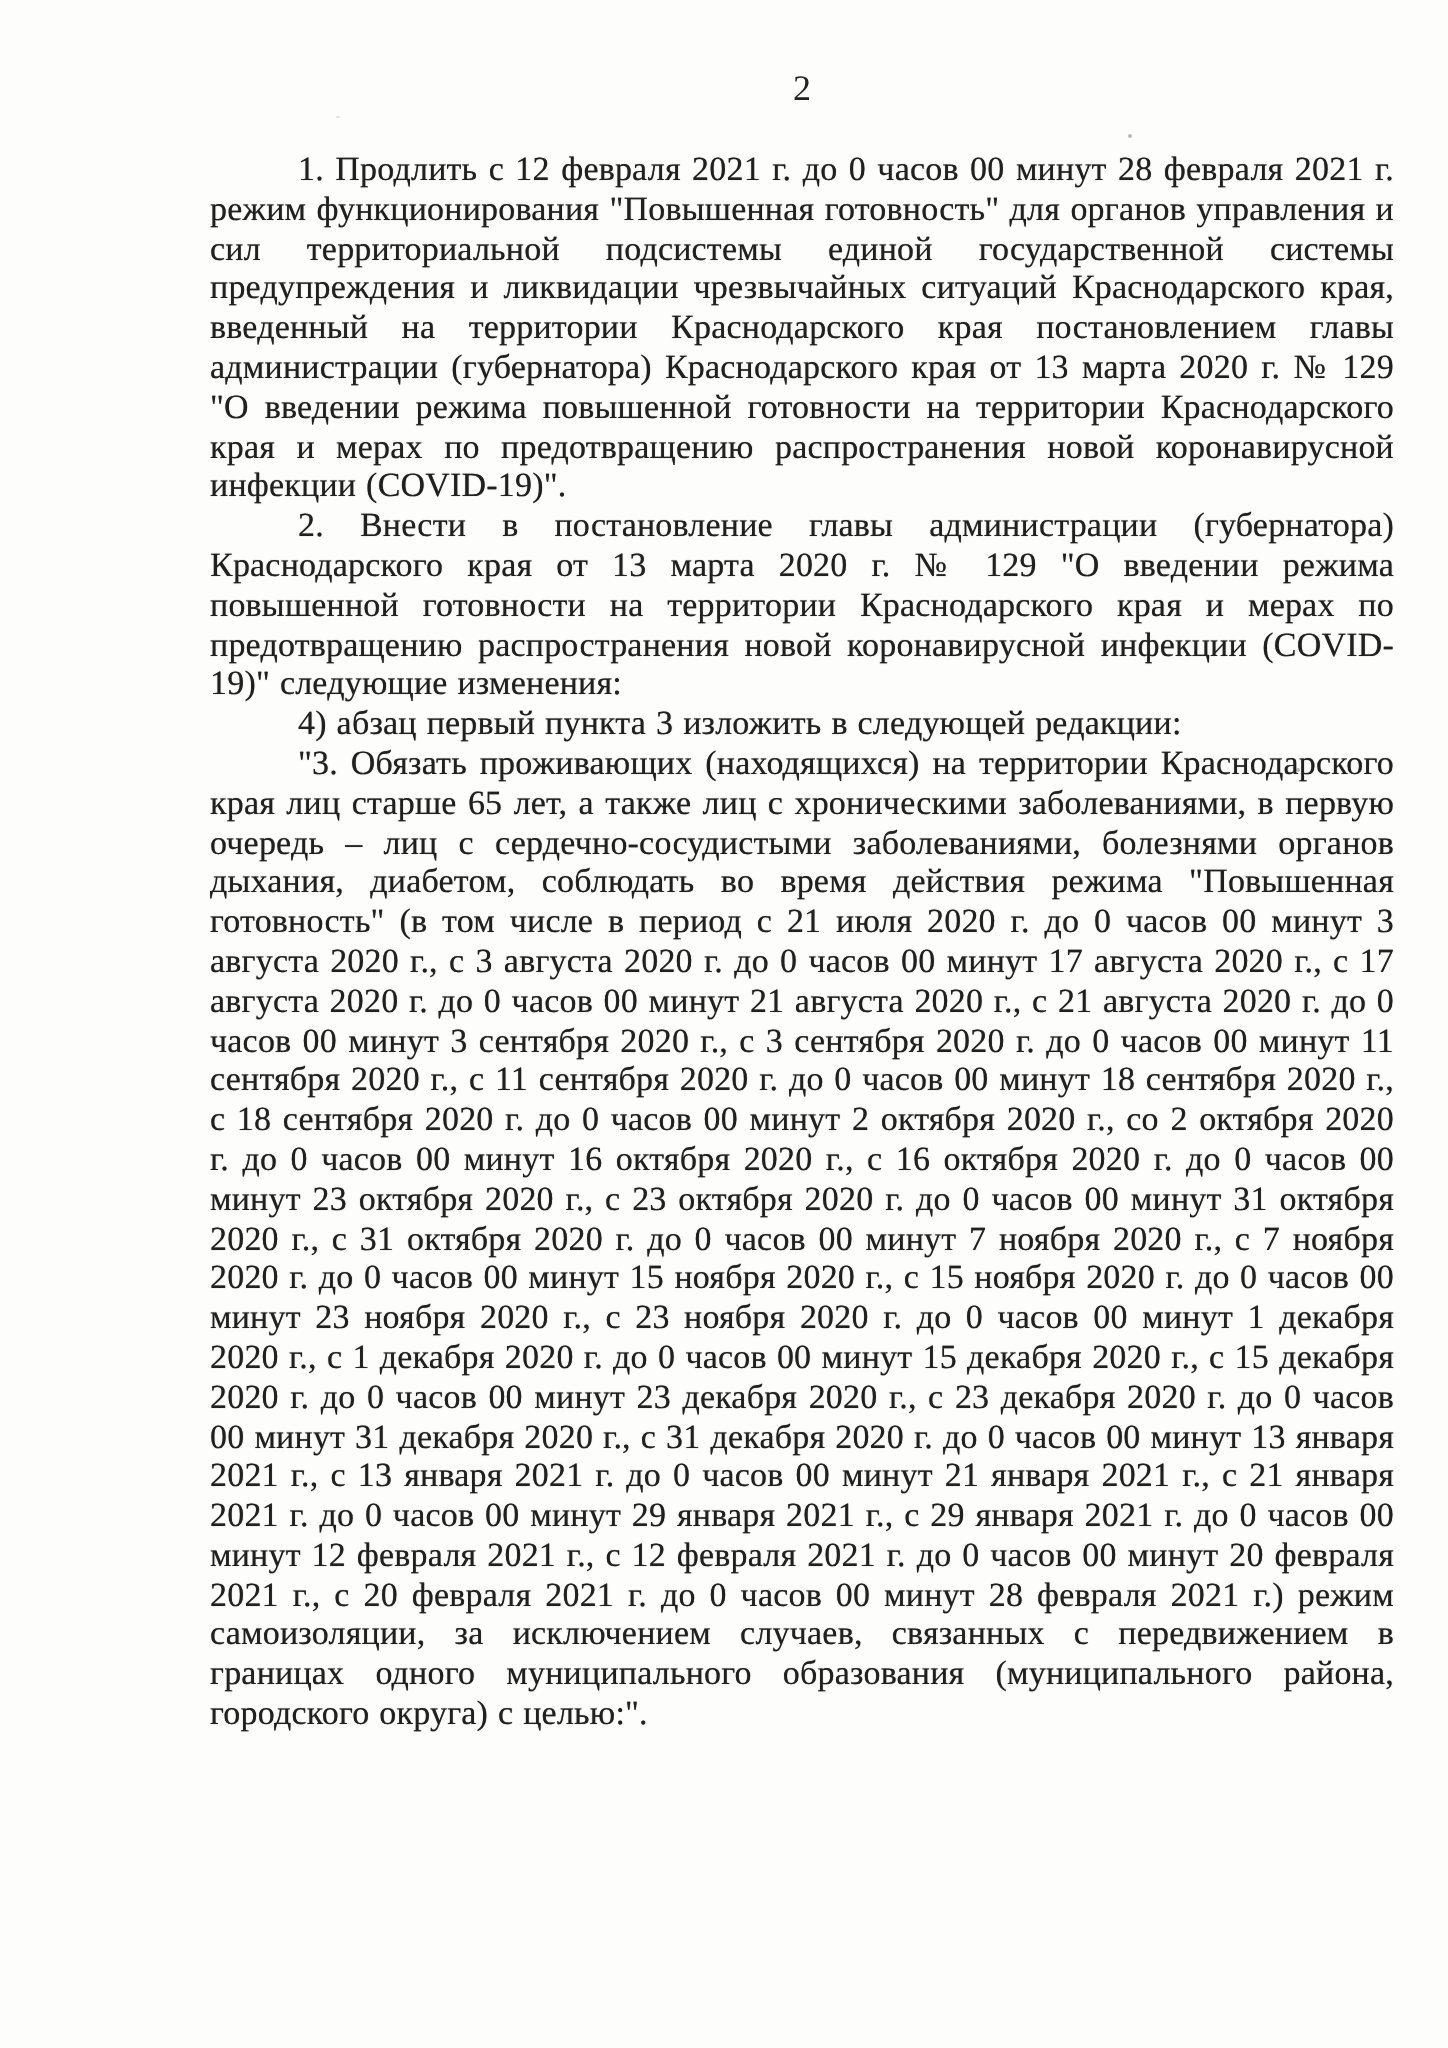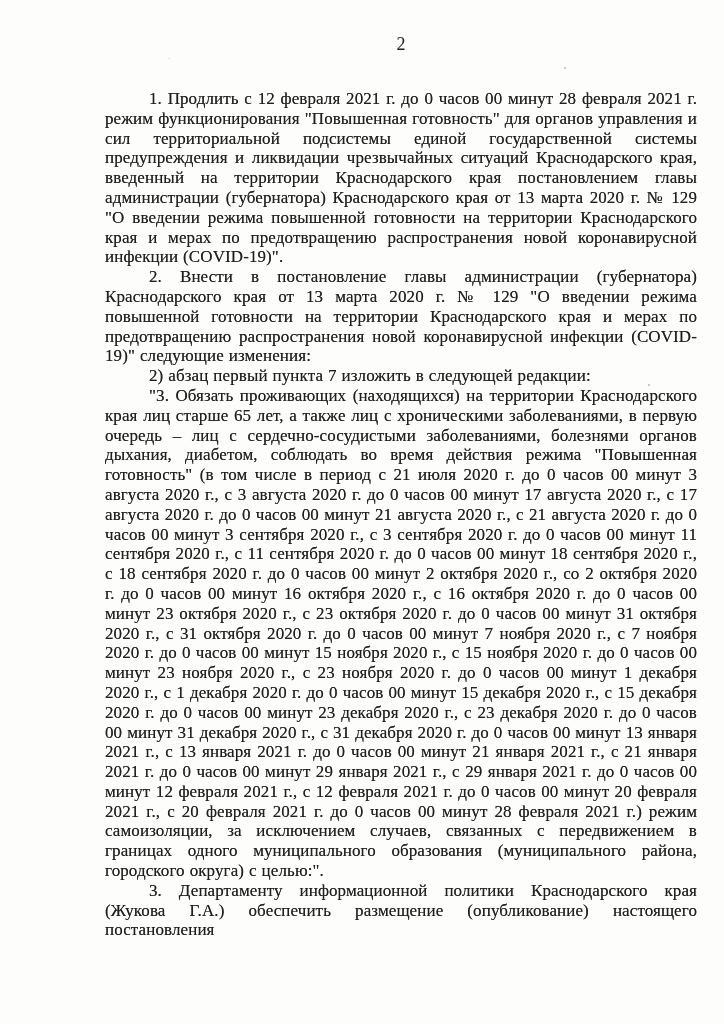--- a/index.html
+++ b/index.html
@@ -22,21 +22,21 @@
     top: 34px;
     left: 105px;
     width: 592px;
     text-align: center;
     font-size: 18px;
     line-height: 20px;
     color: #222;
   }
   .content {
     position: absolute;
-    top: 89px;
+    top: 75px;
     left: 105px;
     width: 592px;
     font-size: 17px;
     line-height: 19.8px;
     text-align: justify;
     text-justify: inter-word;
     letter-spacing: 0.1px;
     word-spacing: 0.6px;
     color: #202020;
     text-shadow: 0 0 0.45px rgba(25,25,25,0.65);
@@ -58,21 +58,20 @@
 </style>
 </head>
 <body>
 
 <div class="page">
   <div class="page-number">2</div>
 
   <div class="content">
     <p class="para">1. Продлить с 12 февраля 2021 г. до 0 часов 00 минут 28 февраля 2021 г. режим функционирования "Повышенная готовность" для органов управления и сил территориальной подсистемы единой государственной системы предупреждения и ликвидации чрезвычайных ситуаций Краснодарского края, введенный на территории Краснодарского края постановлением главы администрации (губернатора) Краснодарского края от 13 марта 2020 г. № 129 "О введении режима повышенной готовности на территории Краснодарского края и мерах по предотвращению распространения новой коронавирусной инфекции (COVID-19)".</p>
     <p class="para">2. Внести в постановление главы администрации (губернатора) Краснодарского края от 13 марта 2020 г. № 129 "О введении режима повышенной готовности на территории Краснодарского края и мерах по предотвращению распространения новой коронавирусной инфекции (COVID-19)" следующие изменения:</p>
-    <p class="para">2) абзац первый пункта 7 изложить в следующей редакции:</p>
+    <p class="para">4) абзац первый пункта 3 изложить в следующей редакции:</p>
     <p class="para">"3. Обязать проживающих (находящихся) на территории Краснодарского края лиц старше 65 лет, а также лиц с хроническими заболеваниями, в первую очередь – лиц с сердечно-сосудистыми заболеваниями, болезнями органов дыхания, диабетом, соблюдать во время действия режима "Повышенная готовность" (в том числе в период с 21 июля 2020 г. до 0 часов 00 минут 3 августа 2020 г., с 3 августа 2020 г. до 0 часов 00 минут 17 августа 2020 г., с 17 августа 2020 г. до 0 часов 00 минут 21 августа 2020 г., с 21 августа 2020 г. до 0 часов 00 минут 3 сентября 2020 г., с 3 сентября 2020 г. до 0 часов 00 минут 11 сентября 2020 г., с 11 сентября 2020 г. до 0 часов 00 минут 18 сентября 2020 г., с 18 сентября 2020 г. до 0 часов 00 минут 2 октября 2020 г., со 2 октября 2020 г. до 0 часов 00 минут 16 октября 2020 г., с 16 октября 2020 г. до 0 часов 00 минут 23 октября 2020 г., с 23 октября 2020 г. до 0 часов 00 минут 31 октября 2020 г., с 31 октября 2020 г. до 0 часов 00 минут 7 ноября 2020 г., с 7 ноября 2020 г. до 0 часов 00 минут 15 ноября 2020 г., с 15 ноября 2020 г. до 0 часов 00 минут 23 ноября 2020 г., с 23 ноября 2020 г. до 0 часов 00 минут 1 декабря 2020 г., с 1 декабря 2020 г. до 0 часов 00 минут 15 декабря 2020 г., с 15 декабря 2020 г. до 0 часов 00 минут 23 декабря 2020 г., с 23 декабря 2020 г. до 0 часов 00 минут 31 декабря 2020 г., с 31 декабря 2020 г. до 0 часов 00 минут 13 января 2021 г., с 13 января 2021 г. до 0 часов 00 минут 21 января 2021 г., с 21 января 2021 г. до 0 часов 00 минут 29 января 2021 г., с 29 января 2021 г. до 0 часов 00 минут 12 февраля 2021 г., с 12 февраля 2021 г. до 0 часов 00 минут 20 февраля 2021 г., с 20 февраля 2021 г. до 0 часов 00 минут 28 февраля 2021 г.) режим самоизоляции, за исключением случаев, связанных с передвижением в границах одного муниципального образования (муниципального района, городского округа) с целью:".</p>
-    <p class="para">3. Департаменту информационной политики Краснодарского края (Жукова Г.А.) обеспечить размещение (опубликование) настоящего постановления</p>
   </div>
 
   <span class="speckle s1"></span>
   <span class="speckle s2"></span>
   <span class="speckle s3"></span>
 </div>
 
 </body></html>

